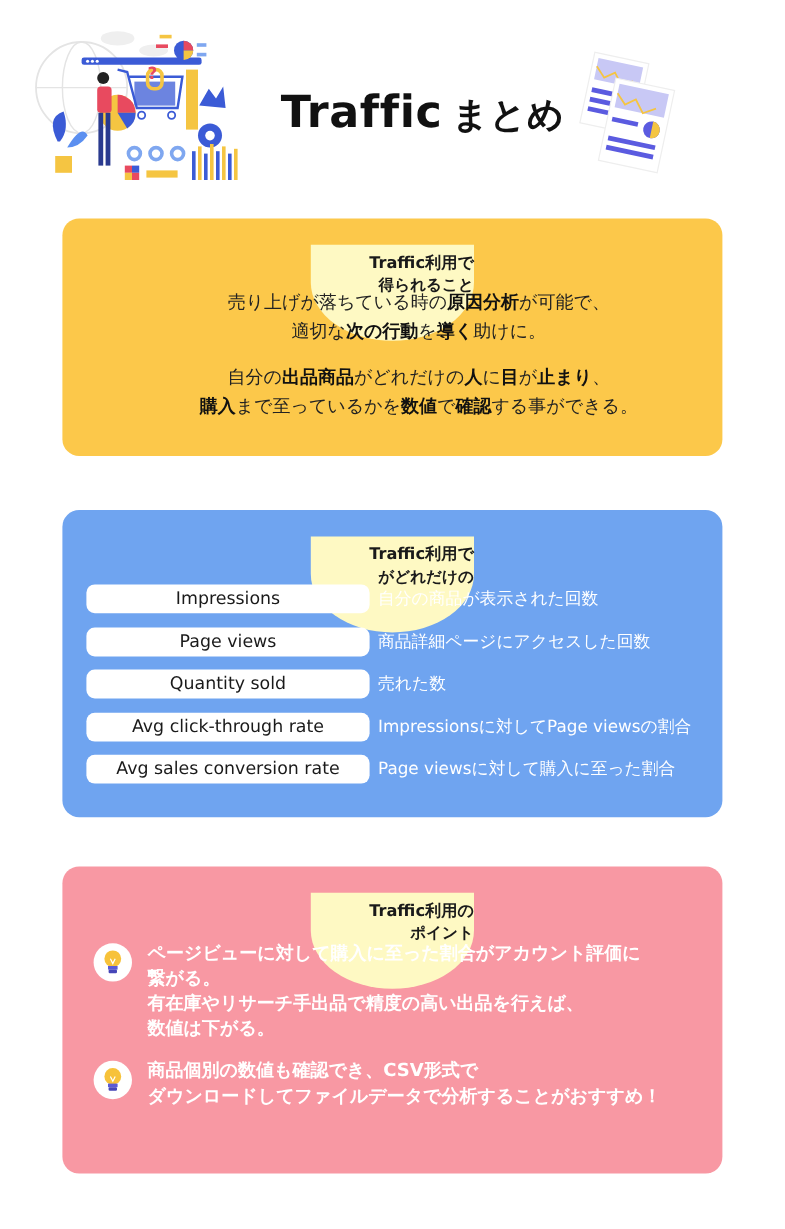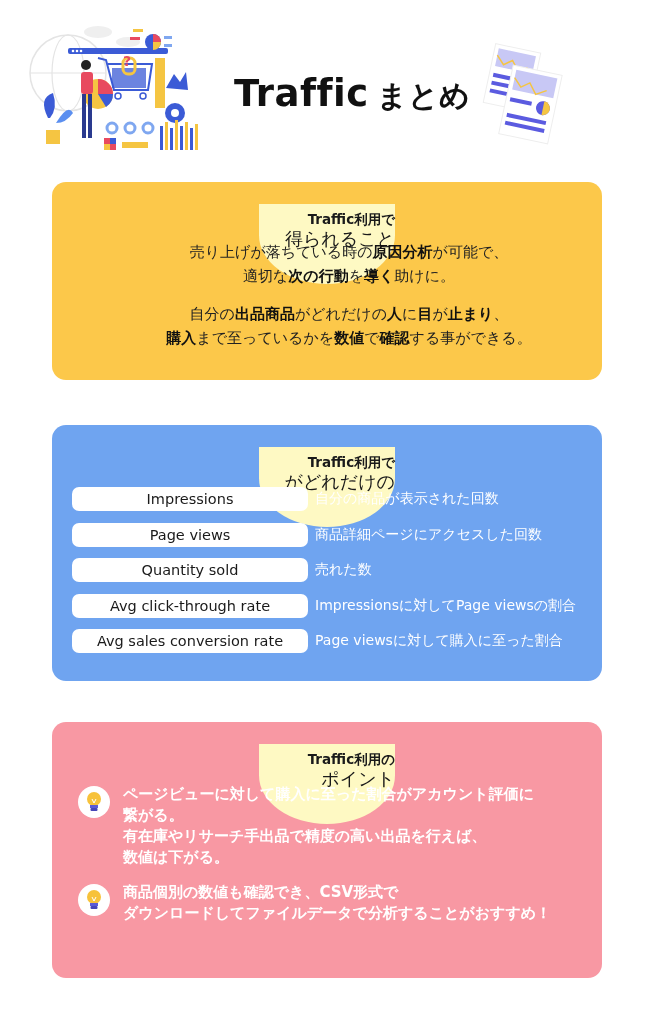--- a/index.html
+++ b/index.html
@@ -12,21 +12,21 @@
   .hero-title { position: absolute; left: 234px; top: 72px; font-size: 37px; font-weight: bold; letter-spacing: 0.5px; color: #111; white-space: nowrap; }
   .hero-title .ja { font-size: 30px; margin-left: 8px; }
 
   .card { position: absolute; left: 52px; width: 550px; border-radius: 14px; }
   .card.yellow { top: 182px; height: 198px; background: #fcc84a; }
   .card.blue { top: 425px; height: 256px; background: #6fa4f0; }
   .card.pink { top: 722px; height: 256px; background: #f898a3; }
 
   .card-tab { position: absolute; left: 50%; transform: translateX(-50%); top: -26px; width: 136px; height: 80px; background: #fef9c3; border-radius: 0 0 70px 70px / 0 0 50px 50px; text-align: right; padding-top: 6px; margin-top: 48px; }
   .card-tab .t1 { font-size: 13.5px; font-weight: bold; line-height: 19px; }
-  .card-tab .t2 { font-size: 18px; font-weight: normal; line-height: 20px; }
+  .card-tab .t2 { font-size: 13px; font-weight: bold; line-height: 20px; }
 
   .yellow-body { position: absolute; left: 0; right: 0; top: 58px; text-align: center; font-size: 15px; line-height: 24px; color: #222; }
   .yellow-body p { margin-bottom: 14px; padding-left: 44px; }
   .yellow-body b { font-weight: bold; color: #111; }
 
   .metrics { position: absolute; left: 20px; top: 62px; right: 10px; }
   .metric-row { display: flex; align-items: center; height: 24px; margin-bottom: 11.5px; }
   .metric-pill { width: 236px; height: 24px; background: #fff; border-radius: 7px; text-align: center; font-size: 14.5px; line-height: 24px; color: #1a1a1a; flex-shrink: 0; white-space: nowrap; }
   .metric-desc { margin-left: 7px; font-size: 14px; color: #ffffff; white-space: nowrap; }
 

